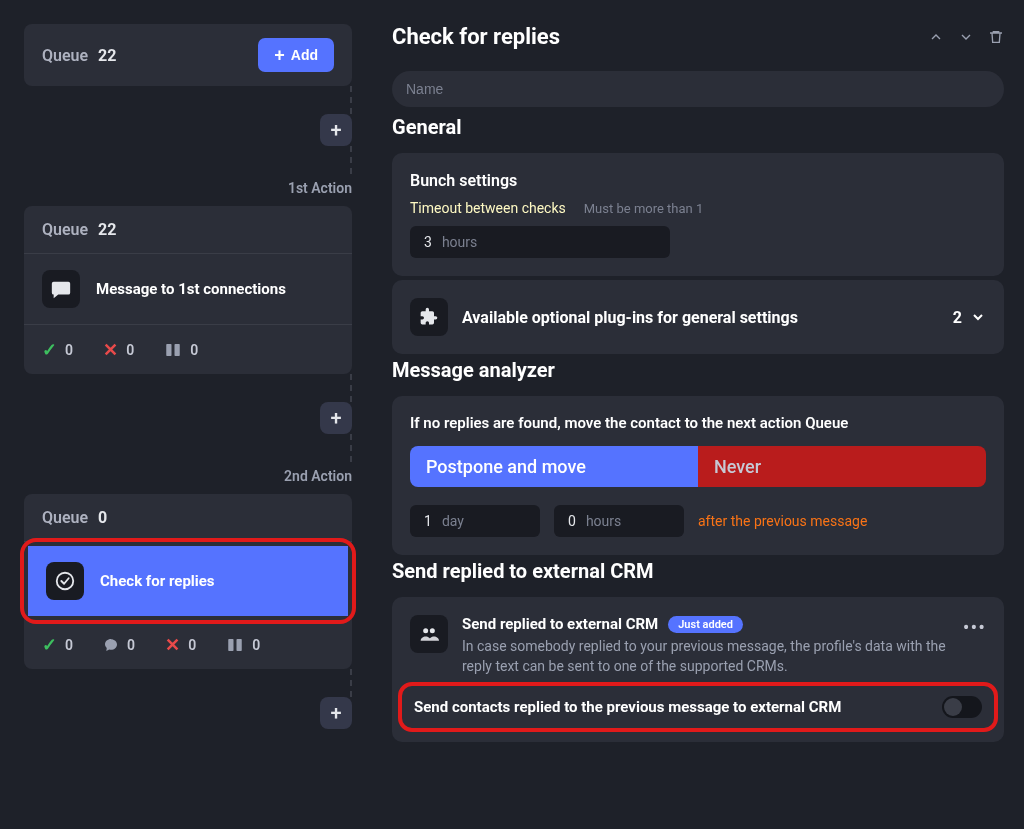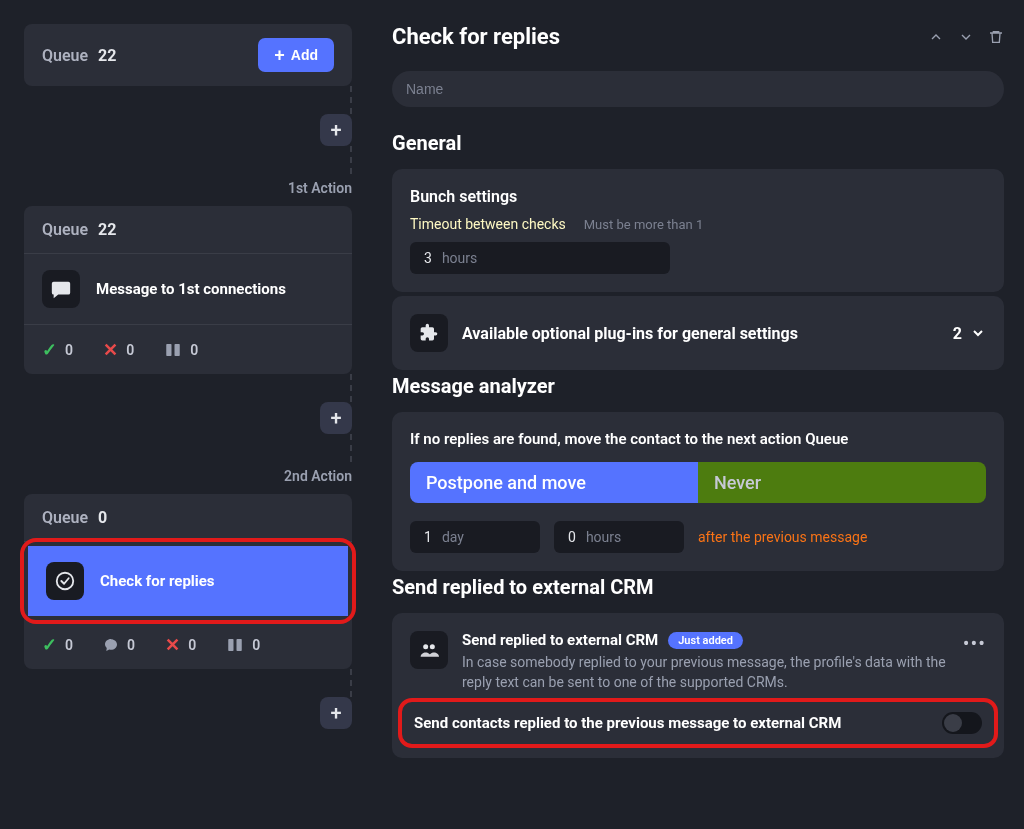--- a/index.html
+++ b/index.html
@@ -160,21 +160,21 @@
   }
   .deck-actions .ia { cursor: pointer; }
   .name-input {
     width: 100%;
     background: #2b2e38;
     border: none;
     border-radius: 18px;
     padding: 10px 14px;
     font-size: 14px;
     color: #e5e7eb;
-    margin-bottom: 24px;
+    margin-bottom: 8px;
   }
   .name-input::placeholder { color: #7b8090; }
   .section-h {
     font-size: 20px;
     font-weight: 700;
     color: #fff;
     margin-bottom: 14px;
   }
   .section-card {
     background: #2b2e38;
@@ -261,21 +261,21 @@
   }
   .seg .seg-btn {
     flex: 1;
     text-align: left;
     padding: 10px 16px;
     font-size: 18px;
     font-weight: 500;
     cursor: pointer;
   }
   .seg-btn.active { background: #5573ff; color: #fff; }
-  .seg-btn.inactive { background: #4d7c0f; color: #c6c9d5; }
+  .seg-btn.inactive { background: #b91c1c; color: #c6c9d5; }
   .delay-row {
     display: flex;
     align-items: center;
     gap: 14px;
   }
   .after-text {
     font-size: 14px;
     color: #f97316;
   }
   .crm-block-head {

